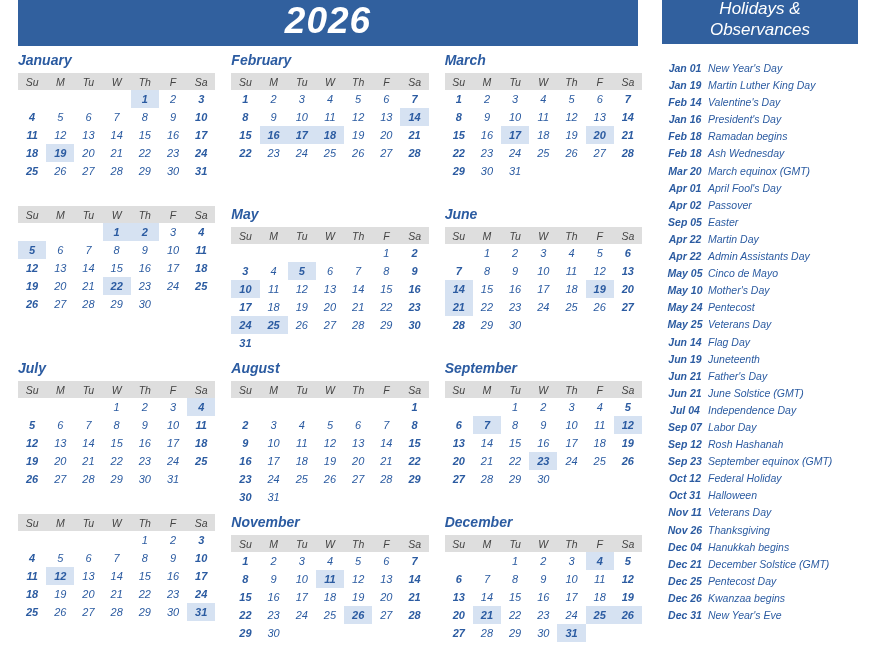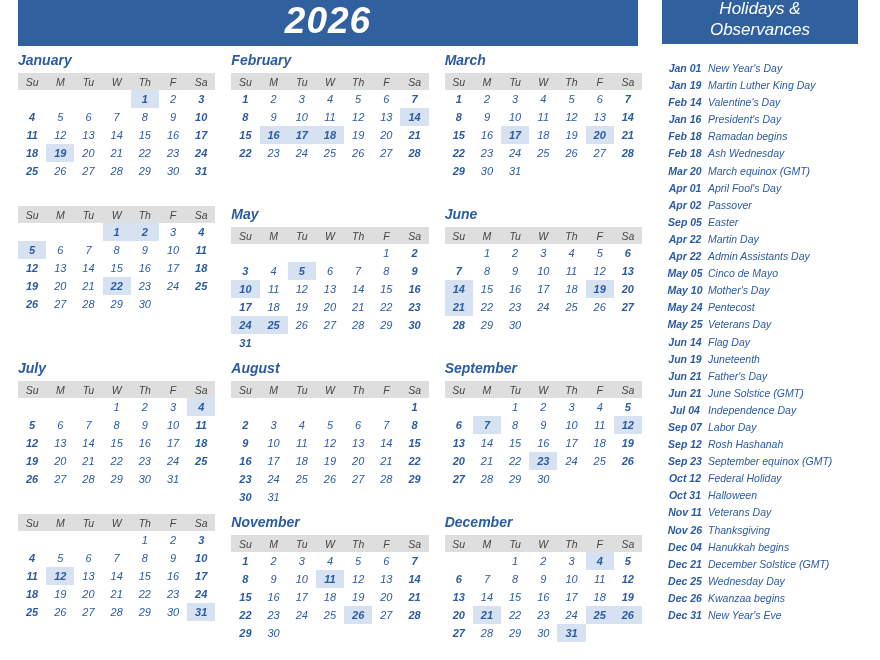--- a/index.html
+++ b/index.html
@@ -961,21 +961,21 @@
       <div class="hol-row">
         <span class="hol-date">Dec 04</span>
         <span class="hol-name">Hanukkah begins</span>
       </div>
       <div class="hol-row">
         <span class="hol-date">Dec 21</span>
         <span class="hol-name">December Solstice (GMT)</span>
       </div>
       <div class="hol-row">
         <span class="hol-date">Dec 25</span>
-        <span class="hol-name">Wednesday Day</span>
+        <span class="hol-name">Pentecost Day</span>
       </div>
       <div class="hol-row">
         <span class="hol-date">Dec 26</span>
         <span class="hol-name">Kwanzaa begins</span>
       </div>
       <div class="hol-row">
         <span class="hol-date">Dec 31</span>
         <span class="hol-name">New Year's Eve</span>
       </div>
     </div>

